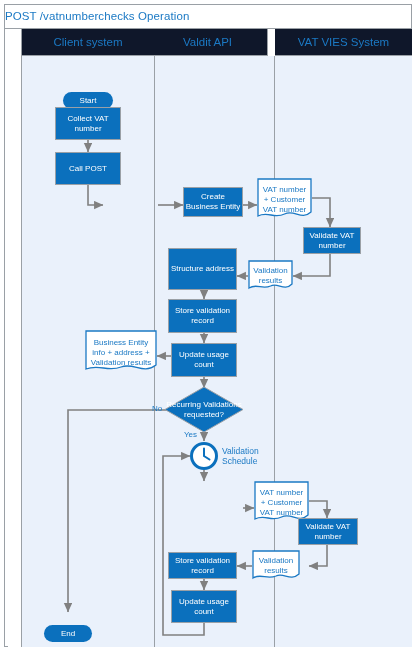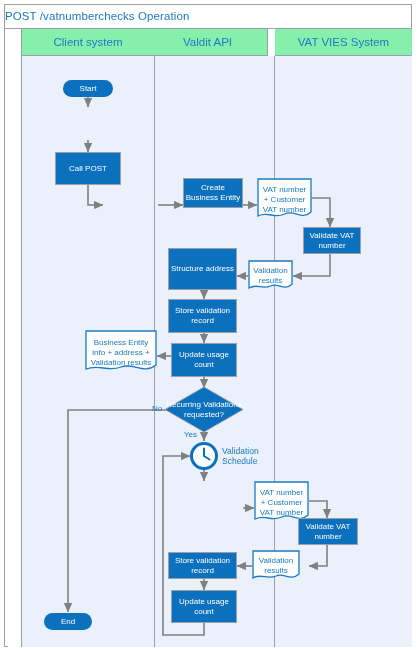--- a/index.html
+++ b/index.html
@@ -6,29 +6,29 @@
   body{font-family:"Liberation Sans",sans-serif;}
   #root{position:relative;width:417px;height:652px;overflow:hidden;background:#fff;}
   .frame{position:absolute;left:4px;top:4px;width:408px;height:643px;border:1px solid #9aa0a6;box-sizing:border-box;background:#fff;}
   .pool-title{position:absolute;left:4px;top:4px;width:408px;height:25px;box-sizing:border-box;
       border-bottom:1px solid #9aa0a6;display:flex;align-items:center;padding-left:1px;
       color:#1b79c4;font-size:11.5px;letter-spacing:.1px;}
   .lane-strip{position:absolute;left:8px;top:29px;width:14px;height:618px;box-sizing:border-box;
       border-right:1px solid #9aa0a6;background:#fff;}
   .lane-head{position:absolute;top:29px;height:27px;box-sizing:border-box;border-right:1px solid #9aa0a6;
       border-bottom:1px solid #9aa0a6;display:flex;align-items:center;justify-content:center;
-      color:#1b79c4;font-size:11.5px;background:#86efac;}
+      color:#1b79c4;font-size:11.5px;background:#0f172a;}
   .lane-body{position:absolute;top:56px;height:591px;box-sizing:border-box;border-right:1px solid #9aa0a6;
       background:#eaf1fb;}
   .lane-body.last,.lane-head.last{border-right:none;}
   svg.wires{position:absolute;left:0;top:0;width:417px;height:652px;pointer-events:none;}
   .node{position:absolute;box-sizing:border-box;display:flex;align-items:center;justify-content:center;
       text-align:center;color:#ffffff;font-size:8px;line-height:10px;}
   .proc{background:#0b70bd;border:1px solid #9aa0a6;}
-  .term{background:#0b70bd;border-radius:12px;color:#fff;font-size:8px;}
+  .term{background:#0b70bd;border-radius:12px;color:#fff;font-size:8px;margin-top:12px;}
   .doc{color:#1b79c4;background:transparent;border:none;}
   .doc .doclbl{position:relative;z-index:2;padding:0 3px;}
   .doc svg{position:absolute;left:0;top:0;}
   .dec{color:#fff;background:transparent;border:none;}
   .dec .declbl{position:relative;z-index:2;}
   .dec svg{position:absolute;left:0;top:0;}
   .clock{position:absolute;}
   .edgelbl{position:absolute;color:#1b79c4;font-size:8px;line-height:9px;}
   .sidelbl{position:absolute;color:#1b79c4;font-size:8.5px;line-height:10px;text-align:left;}
 </style>
@@ -98,25 +98,26 @@
       <path d="M252,566 L237,566"></path>
 
       <path d="M204,579 L204,590"></path>
 
       <path d="M204,623 L204,635 L163,635 L163,456 L190,456"></path>
     </g>
   </svg>
 
   <div class="node term" style="left:63px;top:80px;width:50px;height:17px;">Start</div>
 
+  <div class="node proc" style="left:55px;top:107px;width:66px;height:33px;">Collect VAT number</div>
 
   <div class="node proc" style="left:55px;top:152px;width:66px;height:33px;">Call POST</div>
 
 
-  <div class="node proc" style="left:183px;top:178px;width:60px;height:30px;">Create Business Entity</div>
+  <div class="node proc" style="left:183px;top:187px;width:60px;height:30px;">Create Business Entity</div>
 
   <div class="node doc" style="left:257px;top:178px;width:55px;height:44px;">
     <svg width="55" height="44" viewBox="0 0 55 44">
         <path d="M1,1 H54 V34 C44,43 38,31 27.5,36 C17,41 11,33 1,38 Z" fill="#ffffff" stroke="#1b79c4" stroke-width="1.3"></path>
       </svg>
     <span class="doclbl">VAT number + Customer VAT number</span>
   </div>
 
   <div class="node proc" style="left:303px;top:227px;width:58px;height:27px;">Validate VAT number</div>
 

